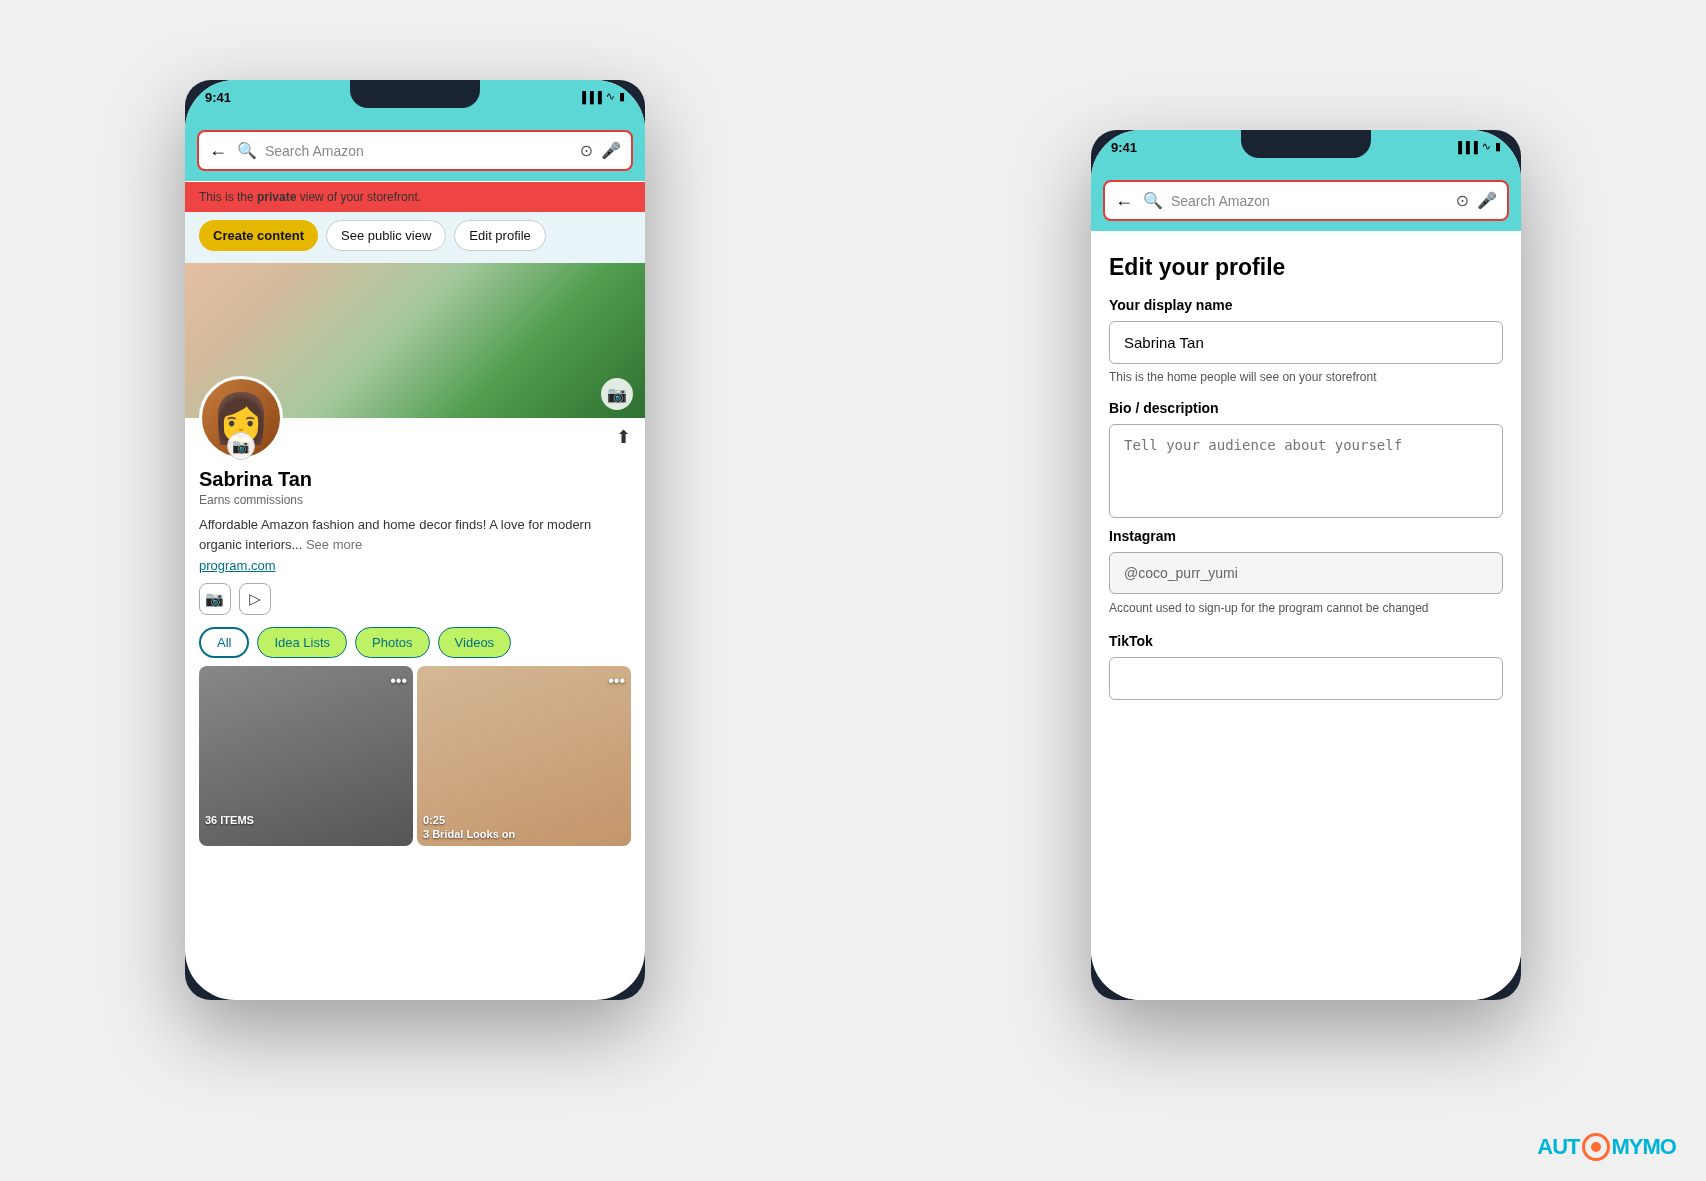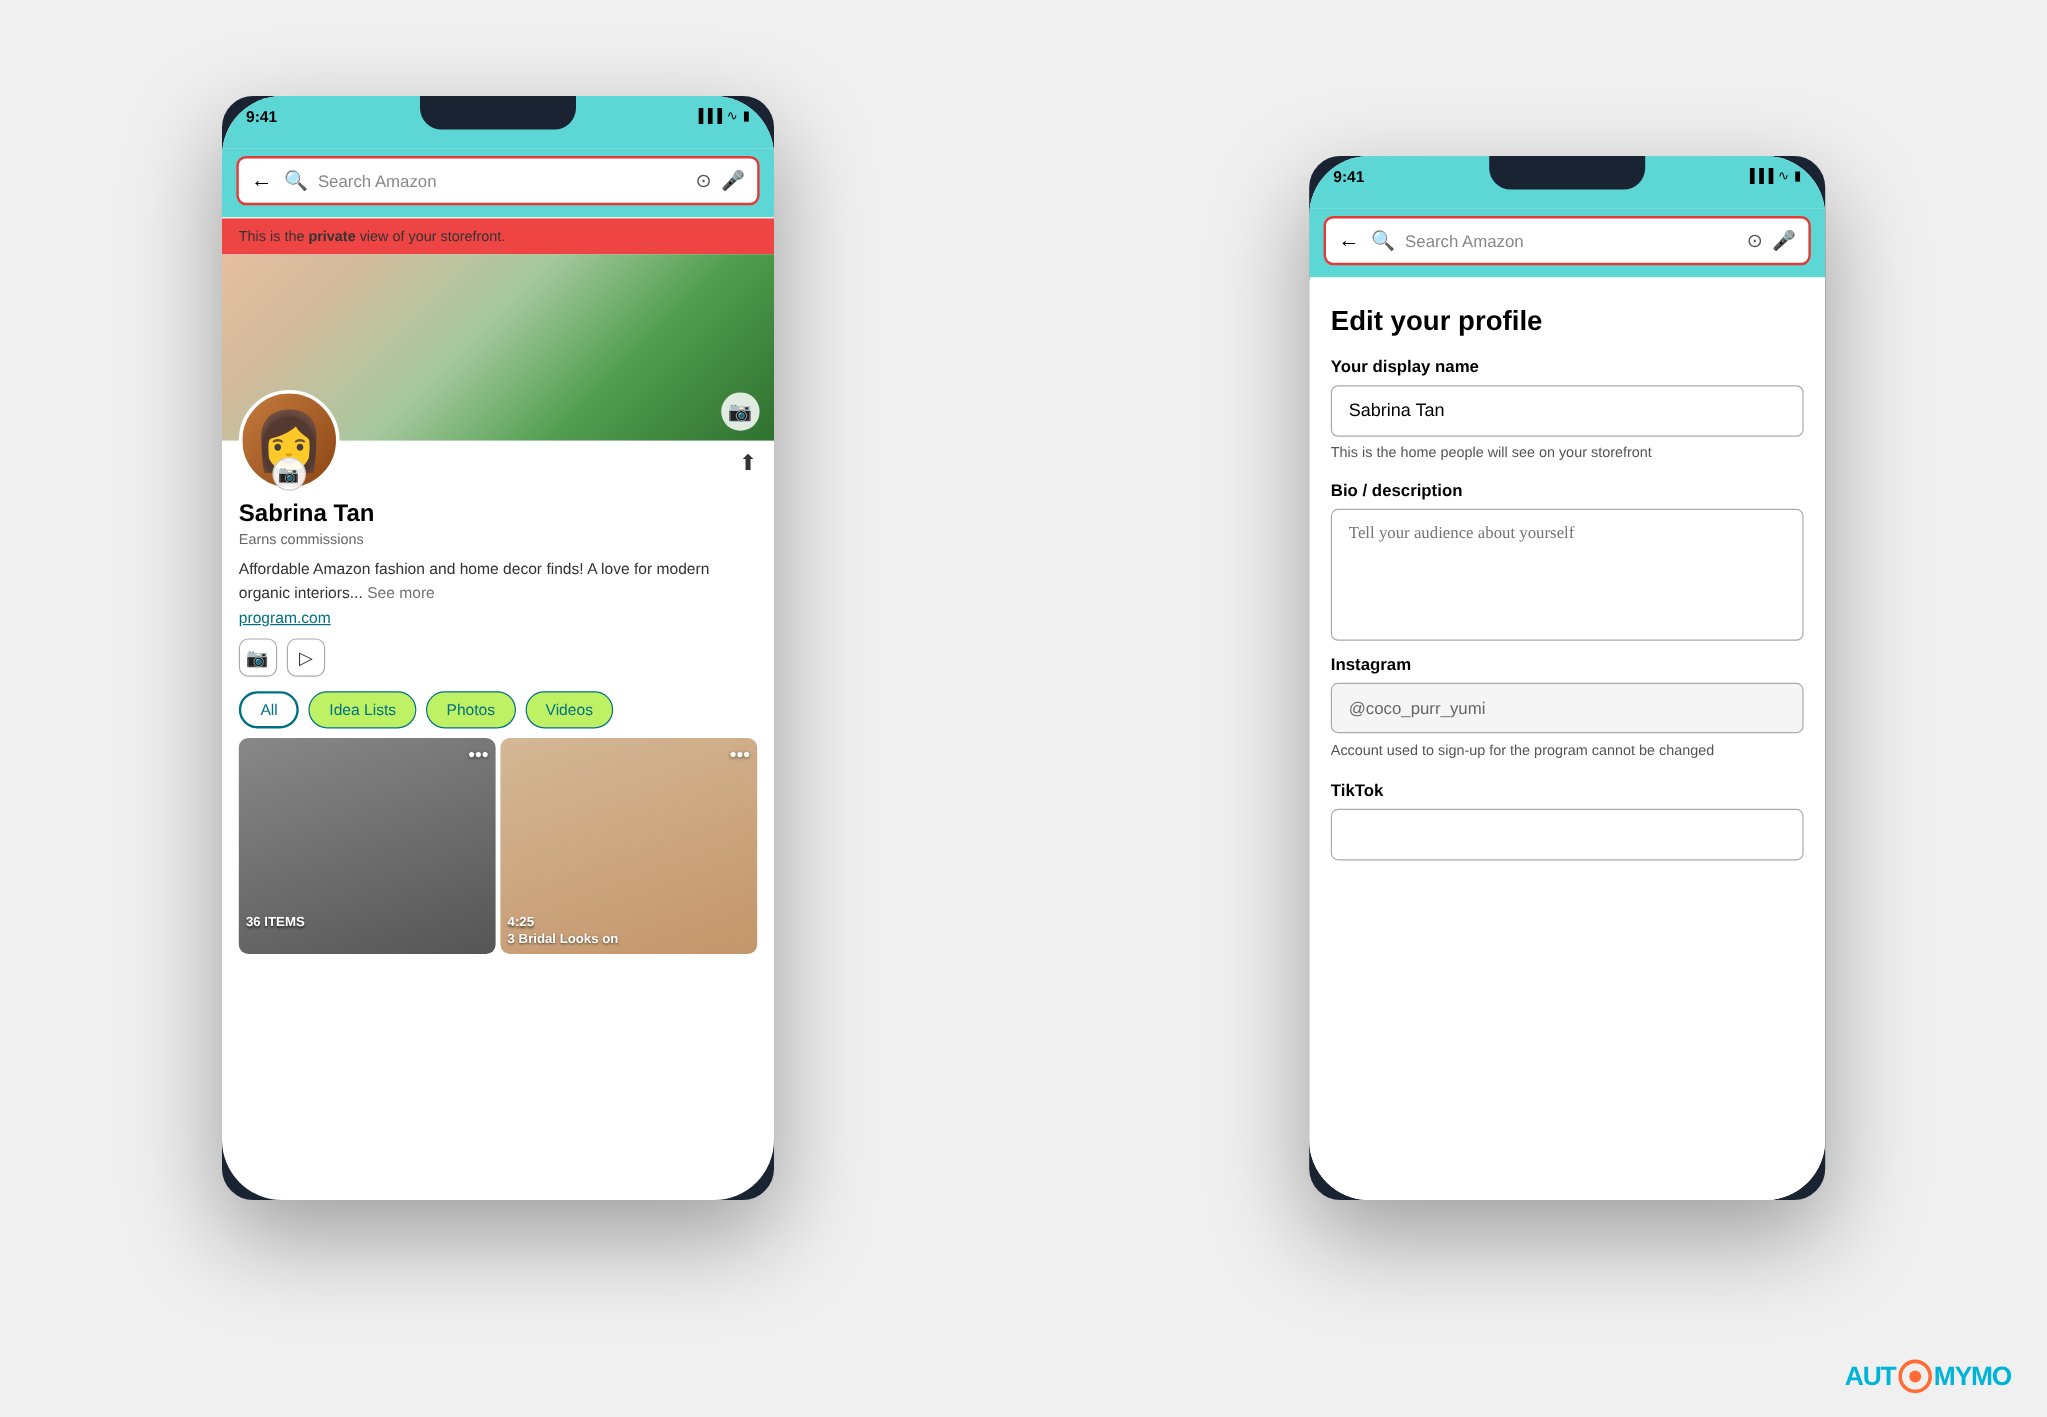--- a/index.html
+++ b/index.html
@@ -446,25 +446,24 @@
       border: 1.5px solid #aaa;
       border-radius: 6px;
       padding: 12px 14px;
       font-size: 15px;
       color: #000;
       background: #fff;
       margin-bottom: 6px;
     }
 
     .field-input.textarea {
-      height: 110px;
+      height: 94px;
       resize: none;
       color: #8b5cf6;
       font-size: 14px;
-      font-family: Liberation Serif, serif;
     }
 
     .field-hint {
       font-size: 12px;
       color: #555;
       margin-bottom: 16px;
     }
 
     .field-hint-grey {
       font-size: 12px;
@@ -555,20 +554,25 @@
           <span class="search-mic">🎤</span>
         </div>
       </div>
 
       <div class="content-area">
 
         <div class="private-banner" style="margin-top:58px;">
           <span>This is the <b>private</b> view of your storefront.</span>
         </div>
 
+        <div class="action-buttons">
+          <button class="btn-create">Create content</button>
+          <button class="btn-public">See public view</button>
+          <button class="btn-edit">Edit profile</button>
+        </div>
 
         <div class="cover-img">
 
           <div style="position:absolute;top:0;left:0;right:0;bottom:0;background:linear-gradient(135deg,#e8c4a0 0%,#d4b896 20%,#a8c8a0 45%,#4a9a4a 70%,#2d6e2d 100%);opacity:0.85;"></div>
           <div class="cover-camera-btn">
             <span>📷</span>
           </div>
         </div>
 
         <div style="position:relative;">
@@ -611,21 +615,21 @@
           <button class="tab-btn">Videos</button>
         </div>
 
         <div class="content-grid">
           <div class="grid-item grid-item-1">
             <span class="grid-item-menu">•••</span>
             <span class="grid-item-count">36 ITEMS</span>
           </div>
           <div class="grid-item grid-item-2">
             <span class="grid-item-menu">•••</span>
-            <span class="video-duration">4:25</span>
+            <span class="video-duration">0:25</span>
             <span class="grid-item-label">3 Bridal Looks on</span>
           </div>
         </div>
       </div>
     </div>
   </div>
 
   <div class="phone phone-right">
     <div class="phone-inner">
       <div class="notch"></div>

